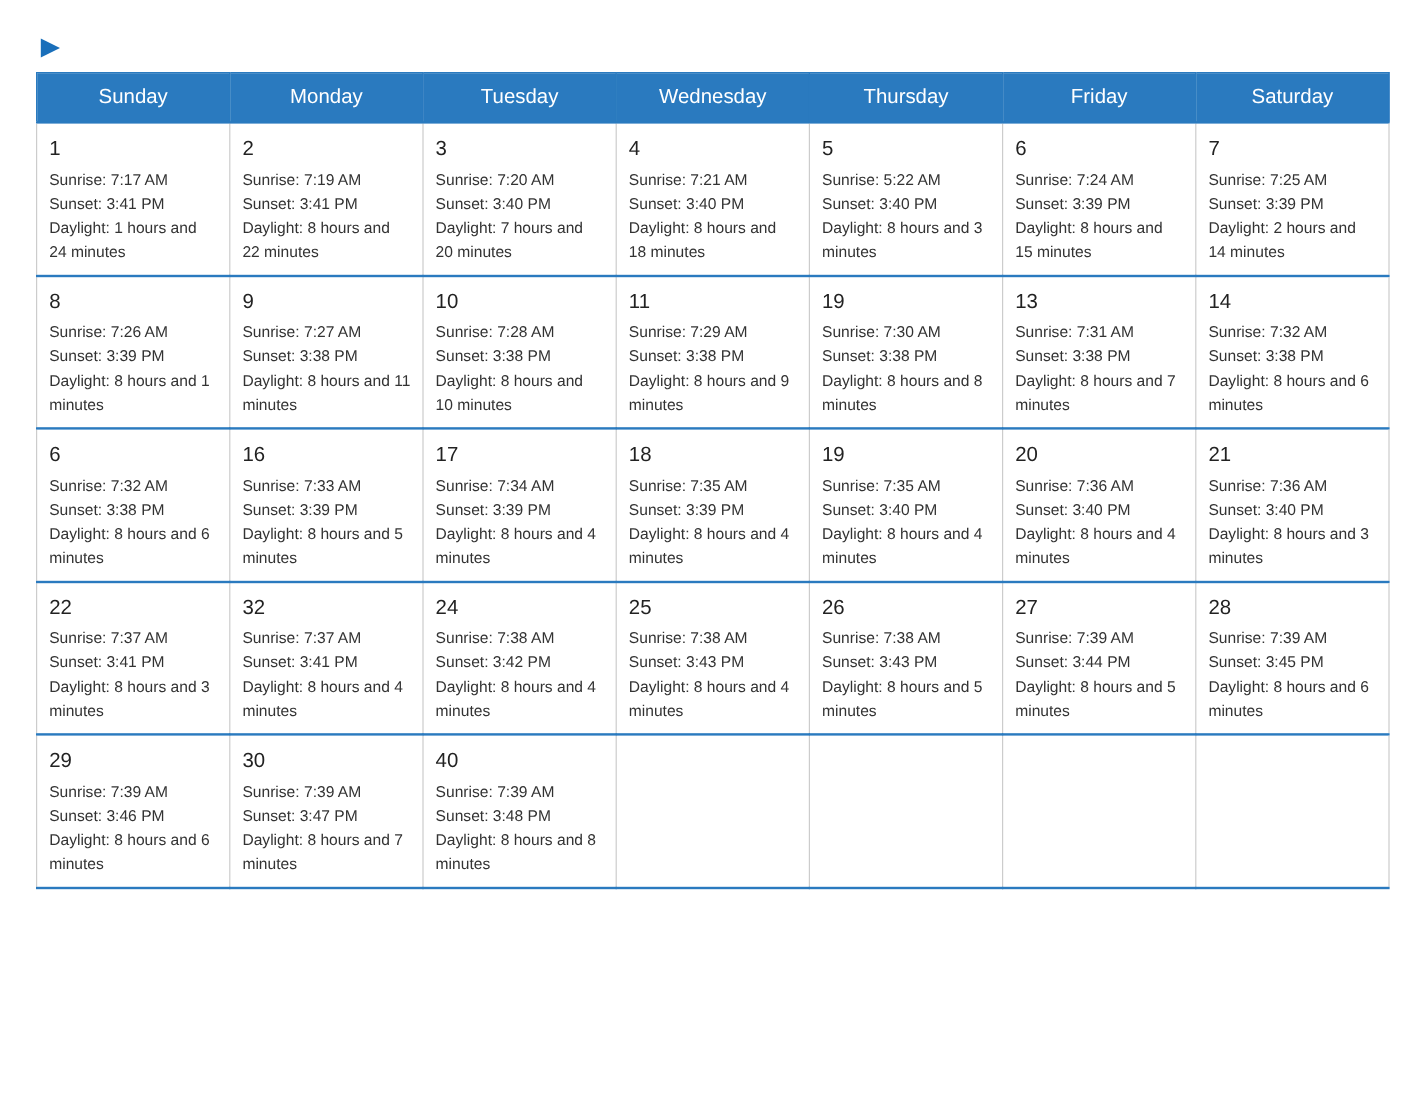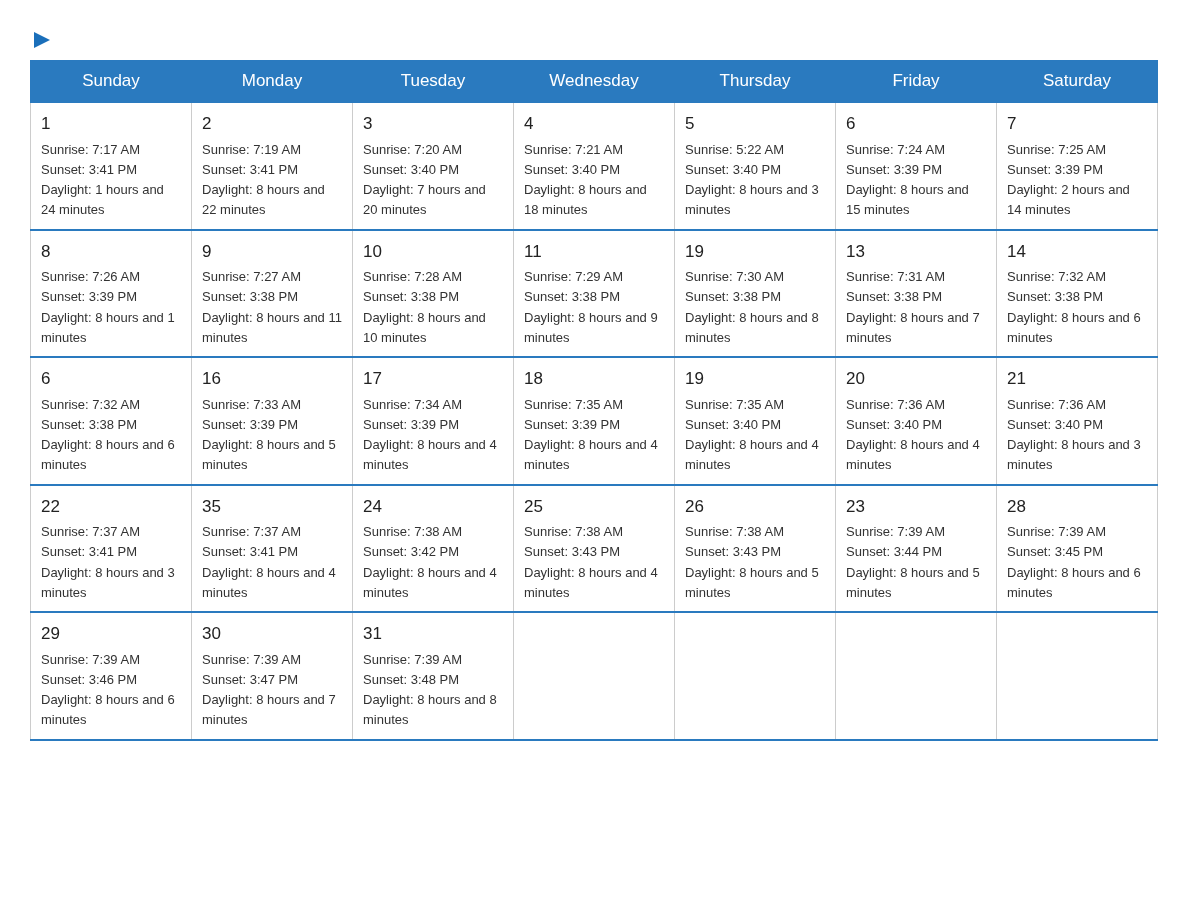--- a/index.html
+++ b/index.html
@@ -269,21 +269,21 @@
       </td>
       </tr>
       <tr>
         <td>
         <span class="day-number">22</span>
         <span class="cell-content">Sunrise: 7:37 AM</span><br>
         <span class="cell-content">Sunset: 3:41 PM</span><br>
         <span class="cell-content">Daylight: 8 hours and 3 minutes</span>
       </td>
         <td>
-        <span class="day-number">35</span>
+        <span class="day-number">32</span>
         <span class="cell-content">Sunrise: 7:37 AM</span><br>
         <span class="cell-content">Sunset: 3:41 PM</span><br>
         <span class="cell-content">Daylight: 8 hours and 4 minutes</span>
       </td>
         <td>
         <span class="day-number">24</span>
         <span class="cell-content">Sunrise: 7:38 AM</span><br>
         <span class="cell-content">Sunset: 3:42 PM</span><br>
         <span class="cell-content">Daylight: 8 hours and 4 minutes</span>
       </td>
@@ -293,21 +293,21 @@
         <span class="cell-content">Sunset: 3:43 PM</span><br>
         <span class="cell-content">Daylight: 8 hours and 4 minutes</span>
       </td>
         <td>
         <span class="day-number">26</span>
         <span class="cell-content">Sunrise: 7:38 AM</span><br>
         <span class="cell-content">Sunset: 3:43 PM</span><br>
         <span class="cell-content">Daylight: 8 hours and 5 minutes</span>
       </td>
         <td>
-        <span class="day-number">23</span>
+        <span class="day-number">27</span>
         <span class="cell-content">Sunrise: 7:39 AM</span><br>
         <span class="cell-content">Sunset: 3:44 PM</span><br>
         <span class="cell-content">Daylight: 8 hours and 5 minutes</span>
       </td>
         <td>
         <span class="day-number">28</span>
         <span class="cell-content">Sunrise: 7:39 AM</span><br>
         <span class="cell-content">Sunset: 3:45 PM</span><br>
         <span class="cell-content">Daylight: 8 hours and 6 minutes</span>
       </td>
@@ -319,21 +319,21 @@
         <span class="cell-content">Sunset: 3:46 PM</span><br>
         <span class="cell-content">Daylight: 8 hours and 6 minutes</span>
       </td>
         <td>
         <span class="day-number">30</span>
         <span class="cell-content">Sunrise: 7:39 AM</span><br>
         <span class="cell-content">Sunset: 3:47 PM</span><br>
         <span class="cell-content">Daylight: 8 hours and 7 minutes</span>
       </td>
         <td>
-        <span class="day-number">31</span>
+        <span class="day-number">40</span>
         <span class="cell-content">Sunrise: 7:39 AM</span><br>
         <span class="cell-content">Sunset: 3:48 PM</span><br>
         <span class="cell-content">Daylight: 8 hours and 8 minutes</span>
       </td>
         <td class="empty-cell"></td>
         <td class="empty-cell"></td>
         <td class="empty-cell"></td>
         <td class="empty-cell"></td>
       </tr>
     </tbody>

